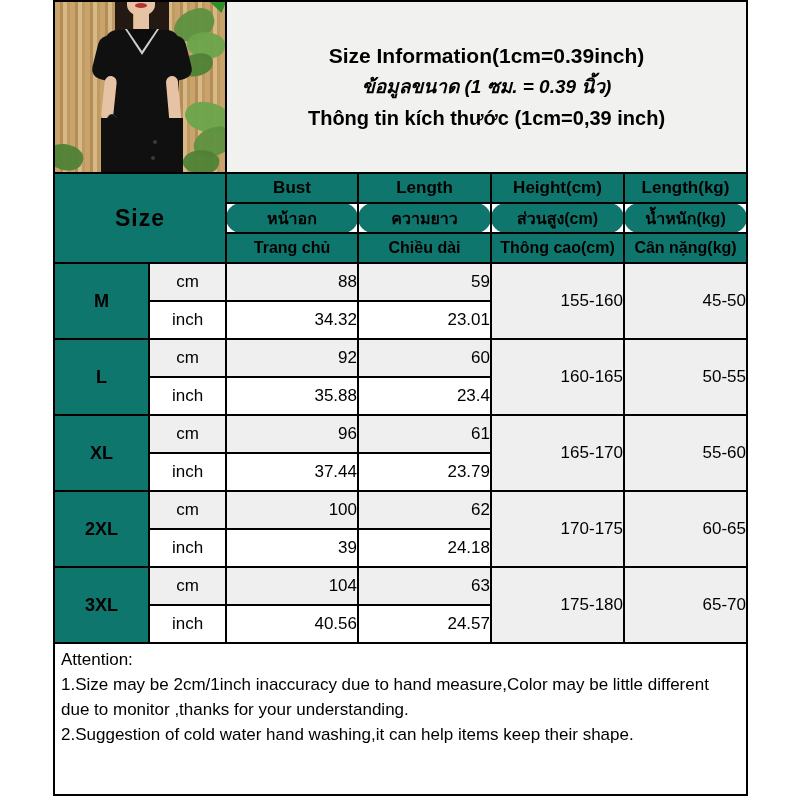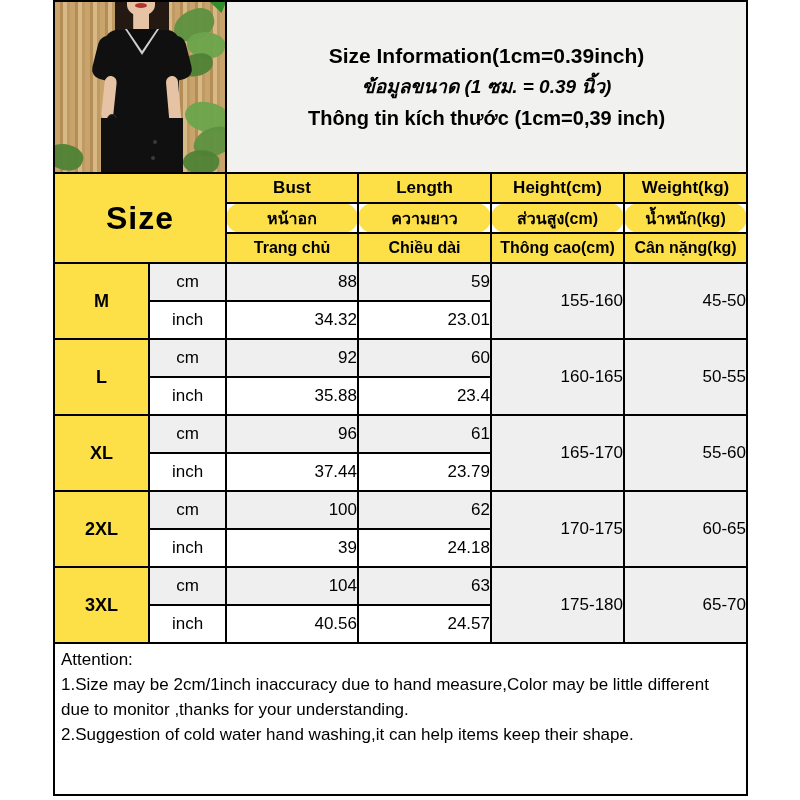--- a/index.html
+++ b/index.html
@@ -16,32 +16,32 @@
 
   
   col.c-size{width:95px;} col.c-unit{width:77px;} col.c-bust{width:132px;}
   col.c-len{width:133px;} col.c-hgt{width:133px;} col.c-wgt{width:123px;}
 
   
   tr.photo-row{height:170px;} tr.head-row{height:30px;} tr.body-row{height:38px;}
   tr.attention-row{height:152px;}
 
   
-  .shade-dark { background:#fde047; }
+  .shade-dark { background:#0f766e; }
   .shade-light{ background:#efefef; }
   .shade-white{ background:#ffffff; }
 
   
   td.title-cell { background:#f1f1f0; vertical-align:middle; }
   .title-line1 { font-size:21px; font-weight:bold; line-height:32px; }
   .title-line2 { font-size:19px; font-weight:bold; line-height:30px;font-style:italic; }
   .title-line3 { font-size:20px; font-weight:bold; line-height:32px; }
 
   
-  .size-big { font-size:32px; font-weight:bold; letter-spacing:1px; }
+  .size-big { font-size:23px; font-weight:bold; letter-spacing:1px; }
   .hdr { font-size:17px; font-weight:bold; }
   .hdr-th { font-size:16px; font-weight:bold;border-radius:15px; }
   .hdr-vi { font-size:16px; font-weight:bold; }
 
   .size-label { font-size:18px; font-weight:bold; }
   .unit-label { font-size:17px; font-weight:normal; }
   .val { font-size:17px; font-weight:normal;text-align:right; }
 
   
   td.attention-cell { background:#fff; text-align:left; vertical-align:top; padding:3px 6px 0 6px; }
@@ -125,21 +125,21 @@
         <div class="title-line2">ข้อมูลขนาด (1 ซม. = 0.39 นิ้ว)</div>
         <div class="title-line3">Thông tin kích thước (1cm=0,39 inch)</div>
       </td>
     </tr>
 
     <tr class="head-row">
       <td class="shade-dark size-big" rowspan="3" colspan="2">Size</td>
       <td class="shade-dark hdr">Bust</td>
       <td class="shade-dark hdr">Length</td>
       <td class="shade-dark hdr">Height(cm)</td>
-      <td class="shade-dark hdr">Weight(kg)</td>
+      <td class="shade-dark hdr">Length(kg)</td>
     </tr>
     <tr class="head-row">
       <td class="shade-dark hdr-th">หน้าอก</td>
       <td class="shade-dark hdr-th">ความยาว</td>
       <td class="shade-dark hdr-th">ส่วนสูง(cm)</td>
       <td class="shade-dark hdr-th">น้ำหนัก(kg)</td>
     </tr>
     <tr class="head-row">
       <td class="shade-dark hdr-vi">Trang chủ</td>
       <td class="shade-dark hdr-vi">Chiều dài</td>

